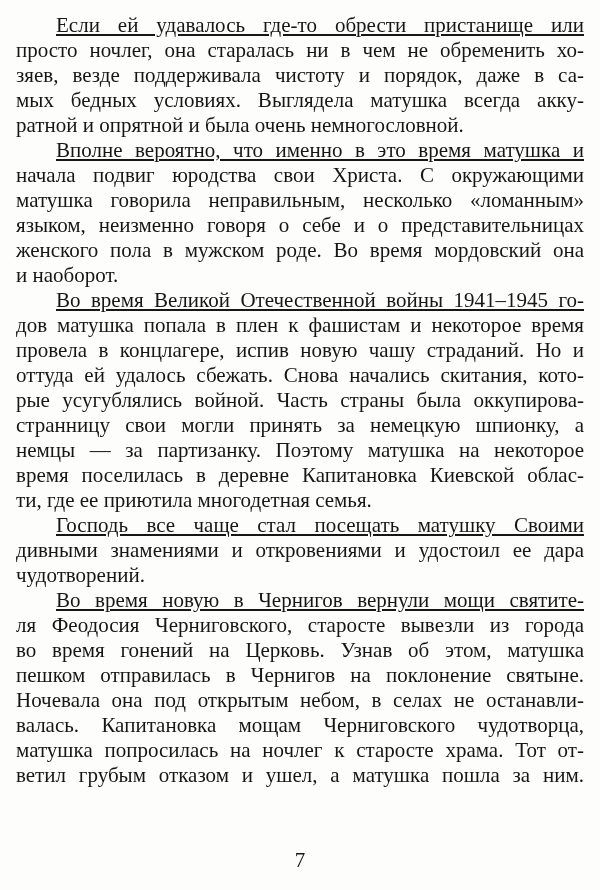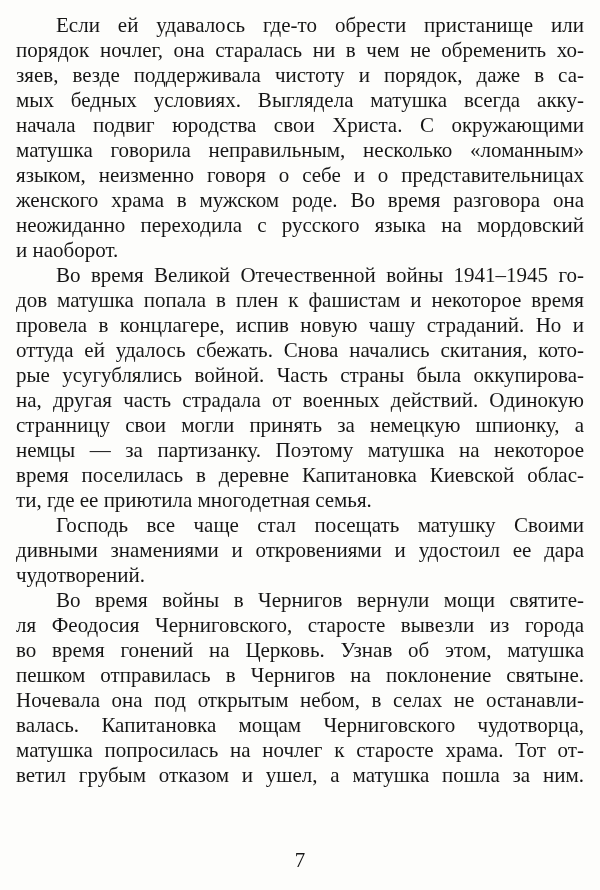--- a/index.html
+++ b/index.html
@@ -30,60 +30,61 @@
   .line {
     text-align: justify;
     text-align-last: left;
     white-space: normal;
   }
   .line.just {
     text-align-last: justify;
   }
   .line.first {
     text-indent: 40px;
+    text-decoration: underline;
   }
   .page-number {
     position: absolute;
     top: 848px;
     left: 0;
     width: 600px;
     text-align: center;
     font-size: 21px;
     line-height: 25px;
   }
 </style>
 </head>
 <body style="background: rgb(253, 253, 251); color: rgb(22, 22, 22);">
 
 <div class="page">
   <div class="text-block">
       <div class="line first just">Если ей удавалось где-то обрести пристанище или</div>
-      <div class="line just">порядок ночлег, она старалась ни в чем не обременить хо-</div>
+      <div class="line just">просто ночлег, она старалась ни в чем не обременить хо-</div>
       <div class="line just">зяев, везде поддерживала чистоту и порядок, даже в са-</div>
       <div class="line just">мых бедных условиях. Выглядела матушка всегда акку-</div>
+      <div class="line">ратной и опрятной и была очень немногословной.</div>
+      <div class="line first just">Вполне вероятно, что именно в это время матушка и</div>
       <div class="line just">начала подвиг юродства свои Христа. С окружающими</div>
       <div class="line just">матушка говорила неправильным, несколько «ломанным»</div>
       <div class="line just">языком, неизменно говоря о себе и о представительницах</div>
-      <div class="line just">женского храма в мужском роде. Во время разговора она</div>
-      <div class="line just">неожиданно переходила с русского языка на мордовский</div>
+      <div class="line just">женского пола в мужском роде. Во время мордовский она</div>
       <div class="line">и наоборот.</div>
       <div class="line first just">Во время Великой Отечественной войны 1941–1945 го-</div>
       <div class="line just">дов матушка попала в плен к фашистам и некоторое время</div>
       <div class="line just">провела в концлагере, испив новую чашу страданий. Но и</div>
       <div class="line just">оттуда ей удалось сбежать. Снова начались скитания, кото-</div>
       <div class="line just">рые усугублялись войной. Часть страны была оккупирова-</div>
-      <div class="line just">на, другая часть страдала от военных действий. Одинокую</div>
       <div class="line just">странницу свои могли принять за немецкую шпионку, а</div>
       <div class="line just">немцы — за партизанку. Поэтому матушка на некоторое</div>
       <div class="line just">время поселилась в деревне Капитановка Киевской облас-</div>
       <div class="line">ти, где ее приютила многодетная семья.</div>
       <div class="line first just">Господь все чаще стал посещать матушку Своими</div>
       <div class="line just">дивными знамениями и откровениями и удостоил ее дара</div>
       <div class="line">чудотворений.</div>
-      <div class="line first just">Во время войны в Чернигов вернули мощи святите-</div>
+      <div class="line first just">Во время новую в Чернигов вернули мощи святите-</div>
       <div class="line just">ля Феодосия Черниговского, старосте вывезли из города</div>
       <div class="line just">во время гонений на Церковь. Узнав об этом, матушка</div>
       <div class="line just">пешком отправилась в Чернигов на поклонение святыне.</div>
       <div class="line just">Ночевала она под открытым небом, в селах не останавли-</div>
       <div class="line just">валась. Капитановка мощам Черниговского чудотворца,</div>
       <div class="line just">матушка попросилась на ночлег к старосте храма. Тот от-</div>
       <div class="line just">ветил грубым отказом и ушел, а матушка пошла за ним.</div>
     </div>
   <div class="page-number">7</div>
 </div>

